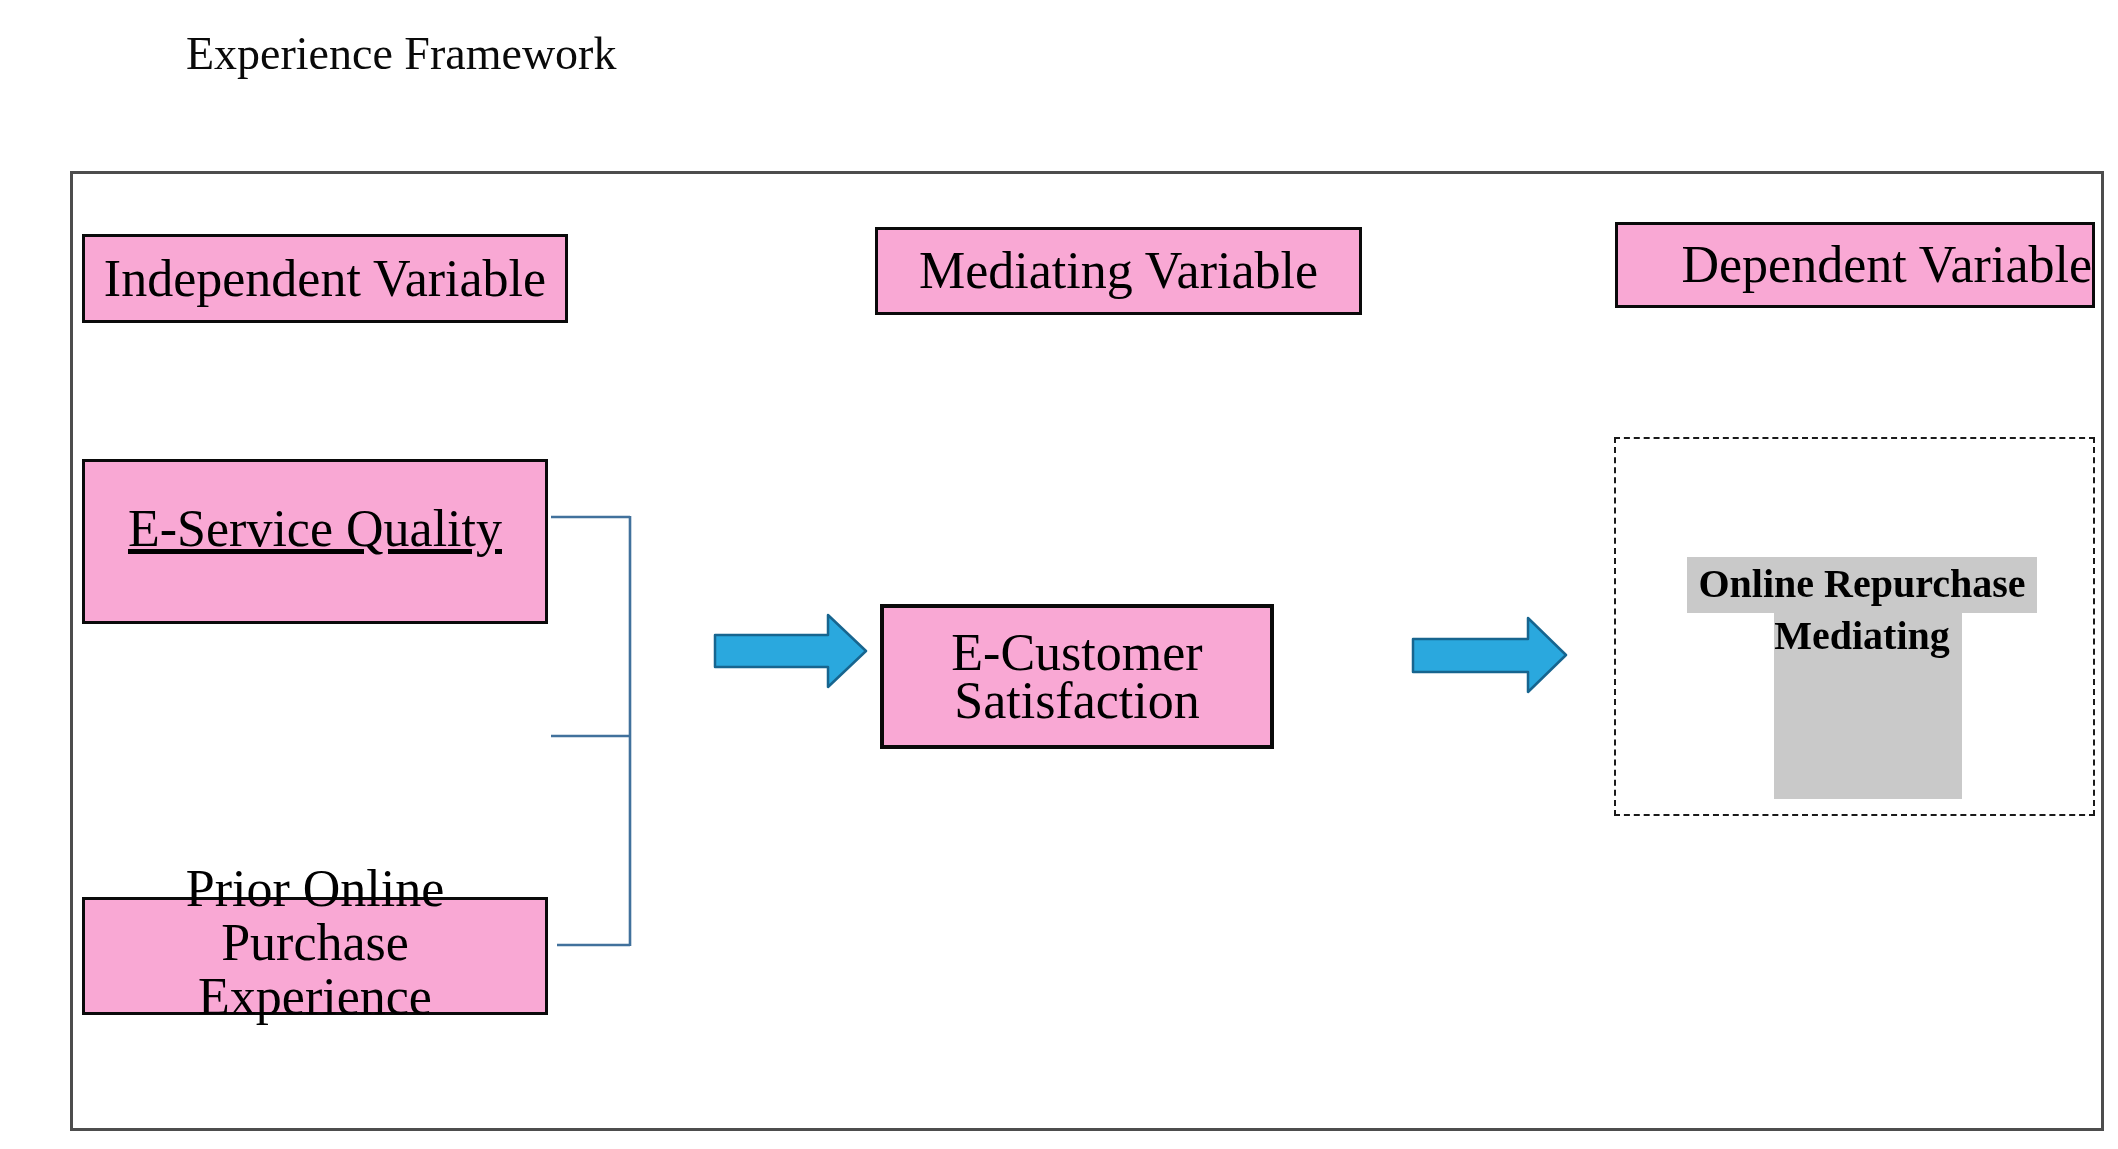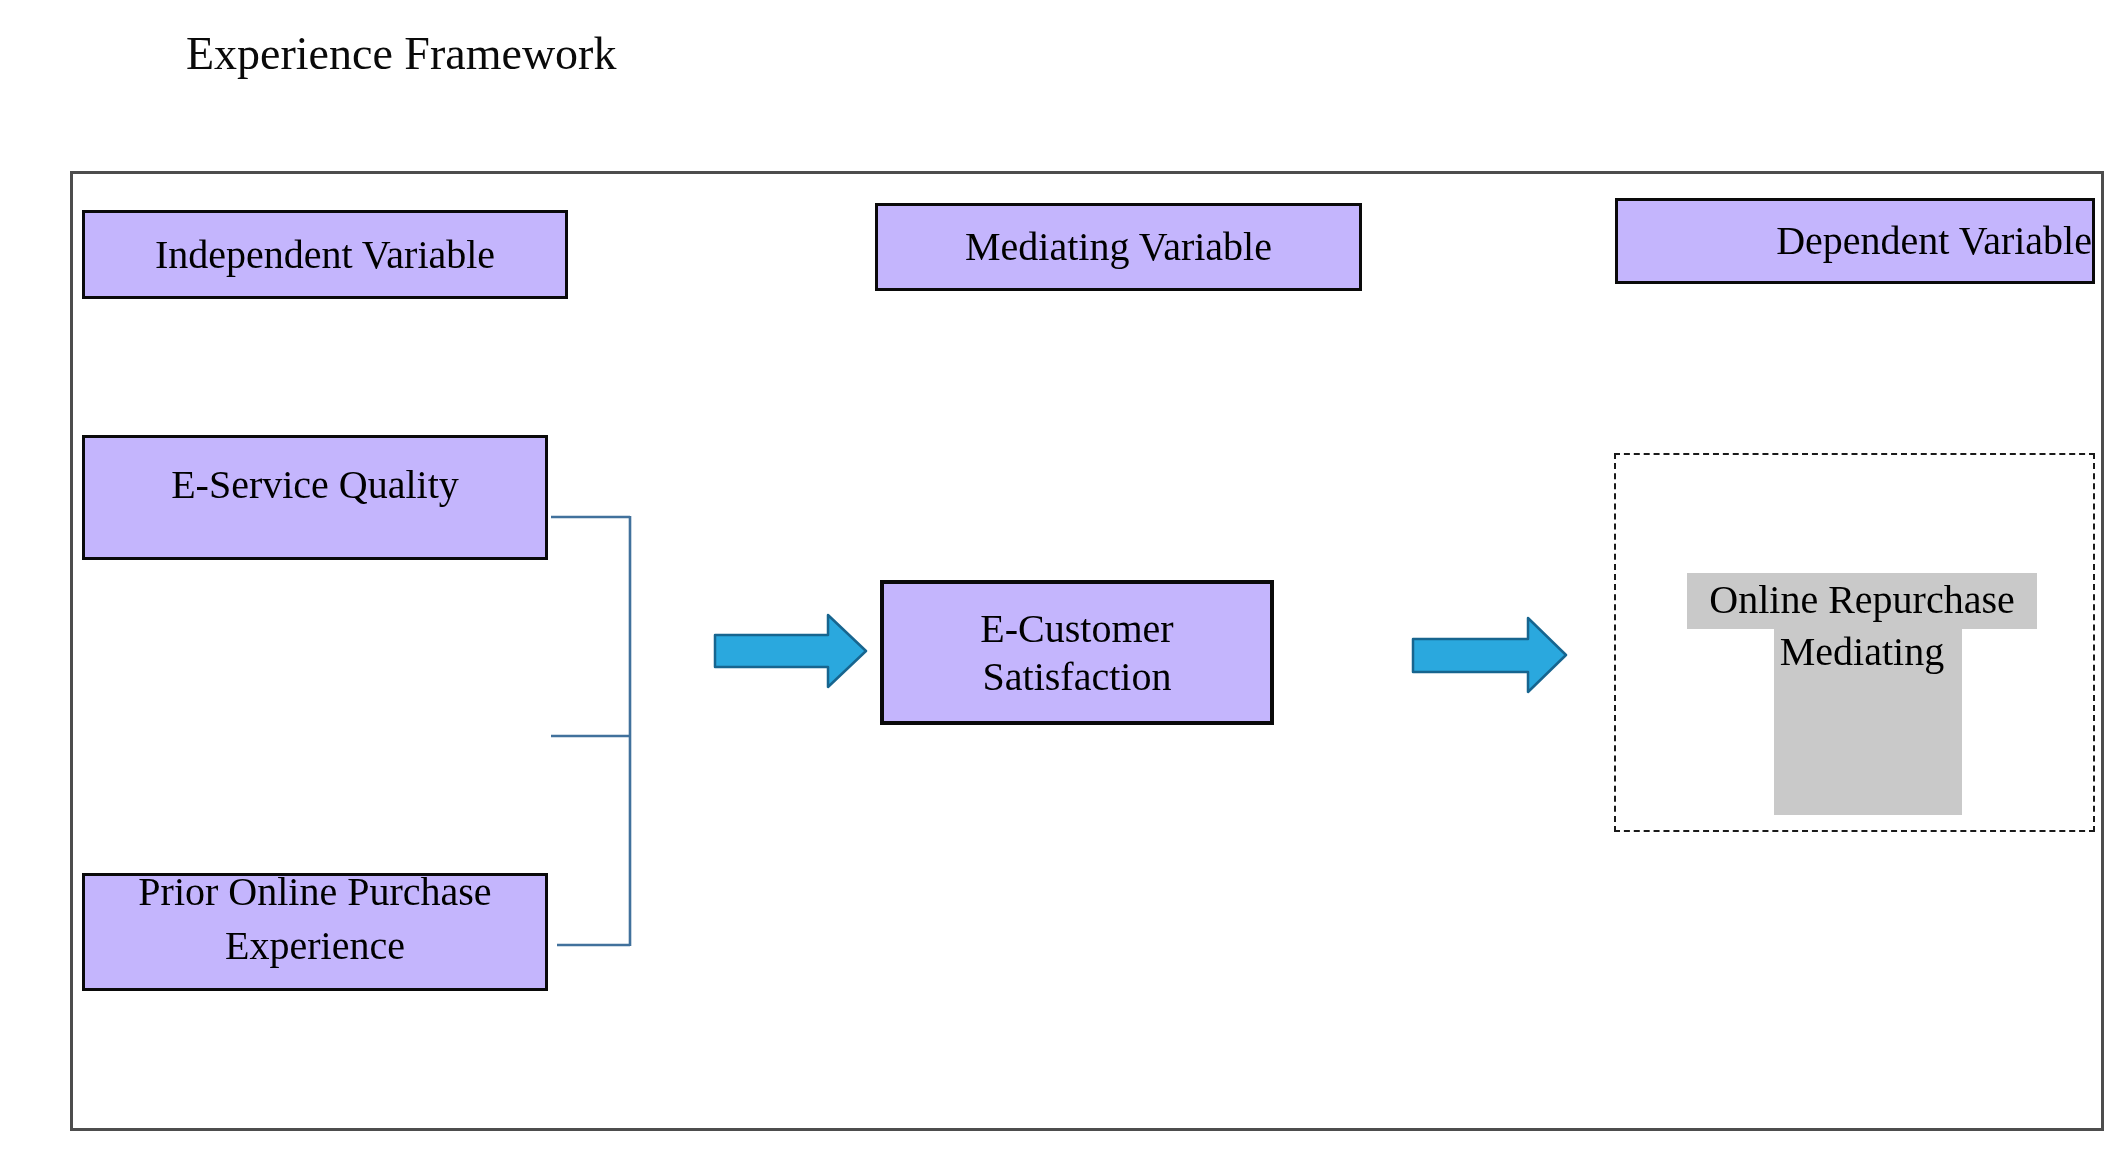--- a/index.html
+++ b/index.html
@@ -26,44 +26,46 @@
   }
   .outer-frame{
     position:absolute;left:70px;top:171px;
     width:2028px;height:954px;
     border:3px solid var(--outer_border_gray,#4d4d4d);
     background:transparent;
   }
   .box{
     position:absolute;
     border:3px solid var(--box_border_black,#0a0a0a);
-    background:#c4b5fd;
+    background:#f9a8d4;
     display:flex;align-items:center;justify-content:center;
     text-align:center;
-    font-size:40px;line-height:54px;
+    font-size:52px;line-height:54px;
     box-sizing:border-box;
+    margin-top:24px;
   }
   .header-independent{left:82px;top:210px;width:486px;height:89px;}
   .header-mediating{left:875px;top:203px;width:487px;height:88px;}
   .header-dependent{left:1615px;top:198px;width:480px;height:86px;justify-content:flex-end;}
   .iv-box{left:82px;width:466px;padding:0 18px;}
   .iv-box .iv-label{transform:translateY(-13px);}
-  .iv-eservice{top:435px;height:125px;}
+  .iv-eservice{top:435px;height:165px;text-decoration:underline;}
   .iv-trust{top:653px;height:160px;}
   .iv-prior{top:873px;height:118px;}
   .mediator-box{
     left:880px;top:580px;width:394px;height:145px;
     border-width:4px;
     flex-direction:column;line-height:48px;
   }
   .dashed-box{
-    position:absolute;left:1614px;top:453px;width:481px;height:379px;
+    position:absolute;left:1614px;top:437px;width:481px;height:379px;
     border:2px dashed #1a1a1a;
     box-sizing:border-box;
     background:#ffffff;
+    font-weight:bold;
   }
   .gray-bar{
     position:absolute;left:71px;top:118px;width:350px;height:56px;
     background:var(--highlight_gray,#c9c9c9);
   }
   .gray-column{
     position:absolute;left:158px;top:174px;width:188px;height:186px;
     background:var(--highlight_gray,#c9c9c9);
   }
   .dep-text{

